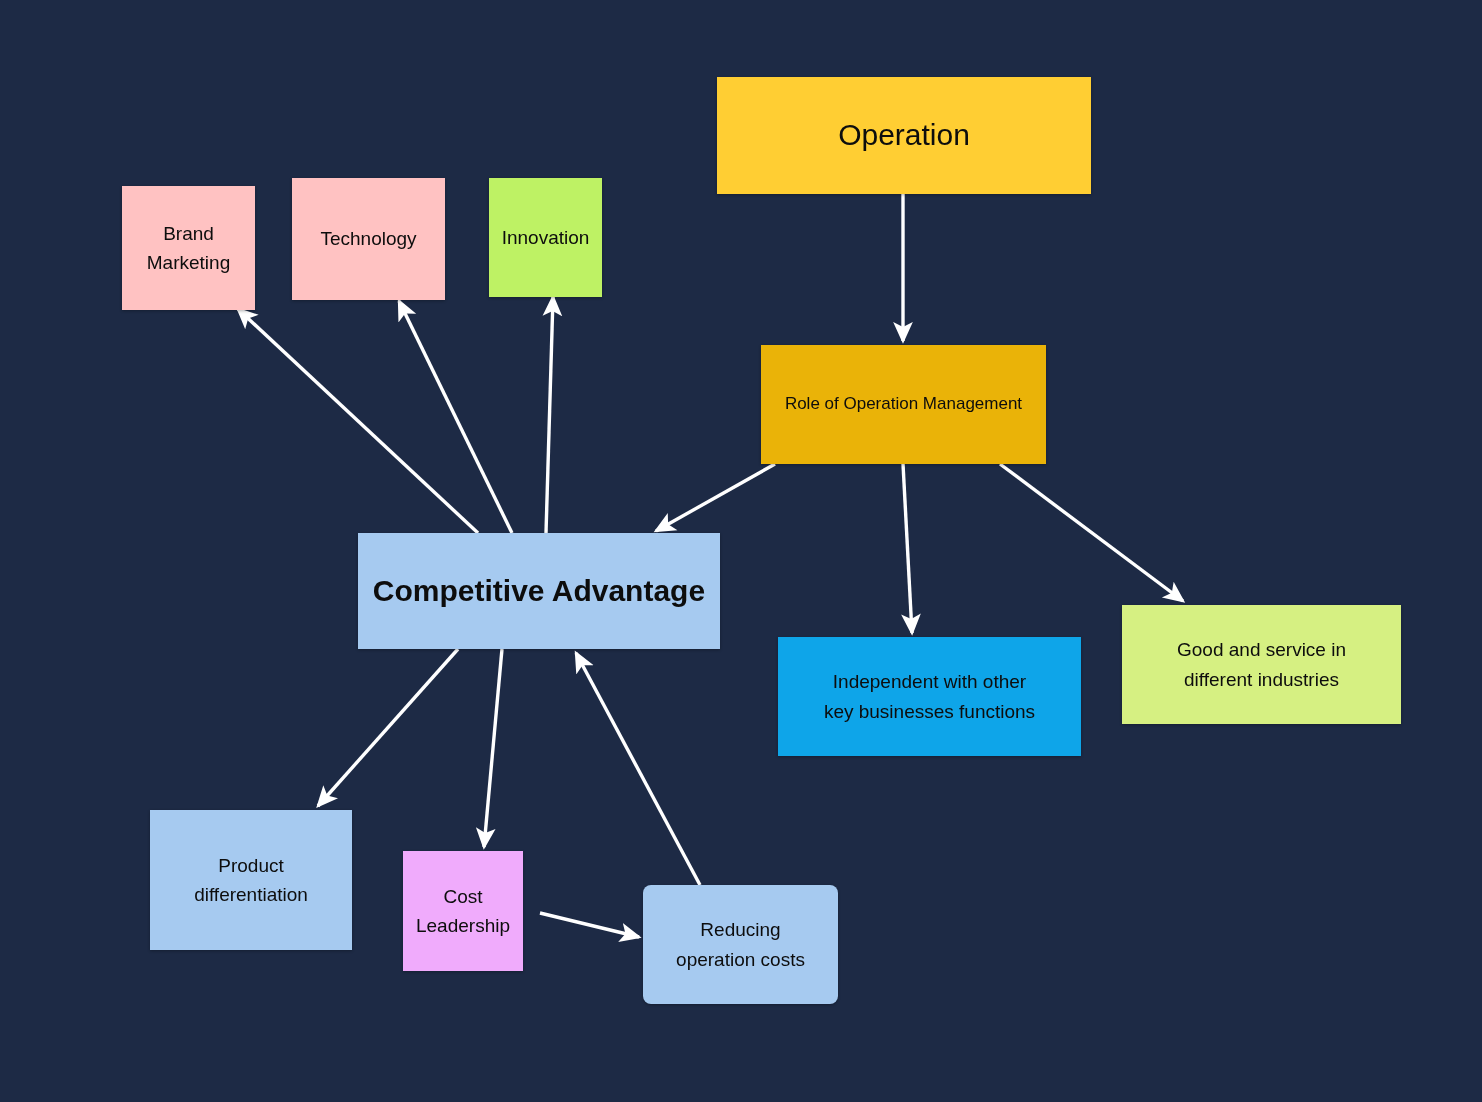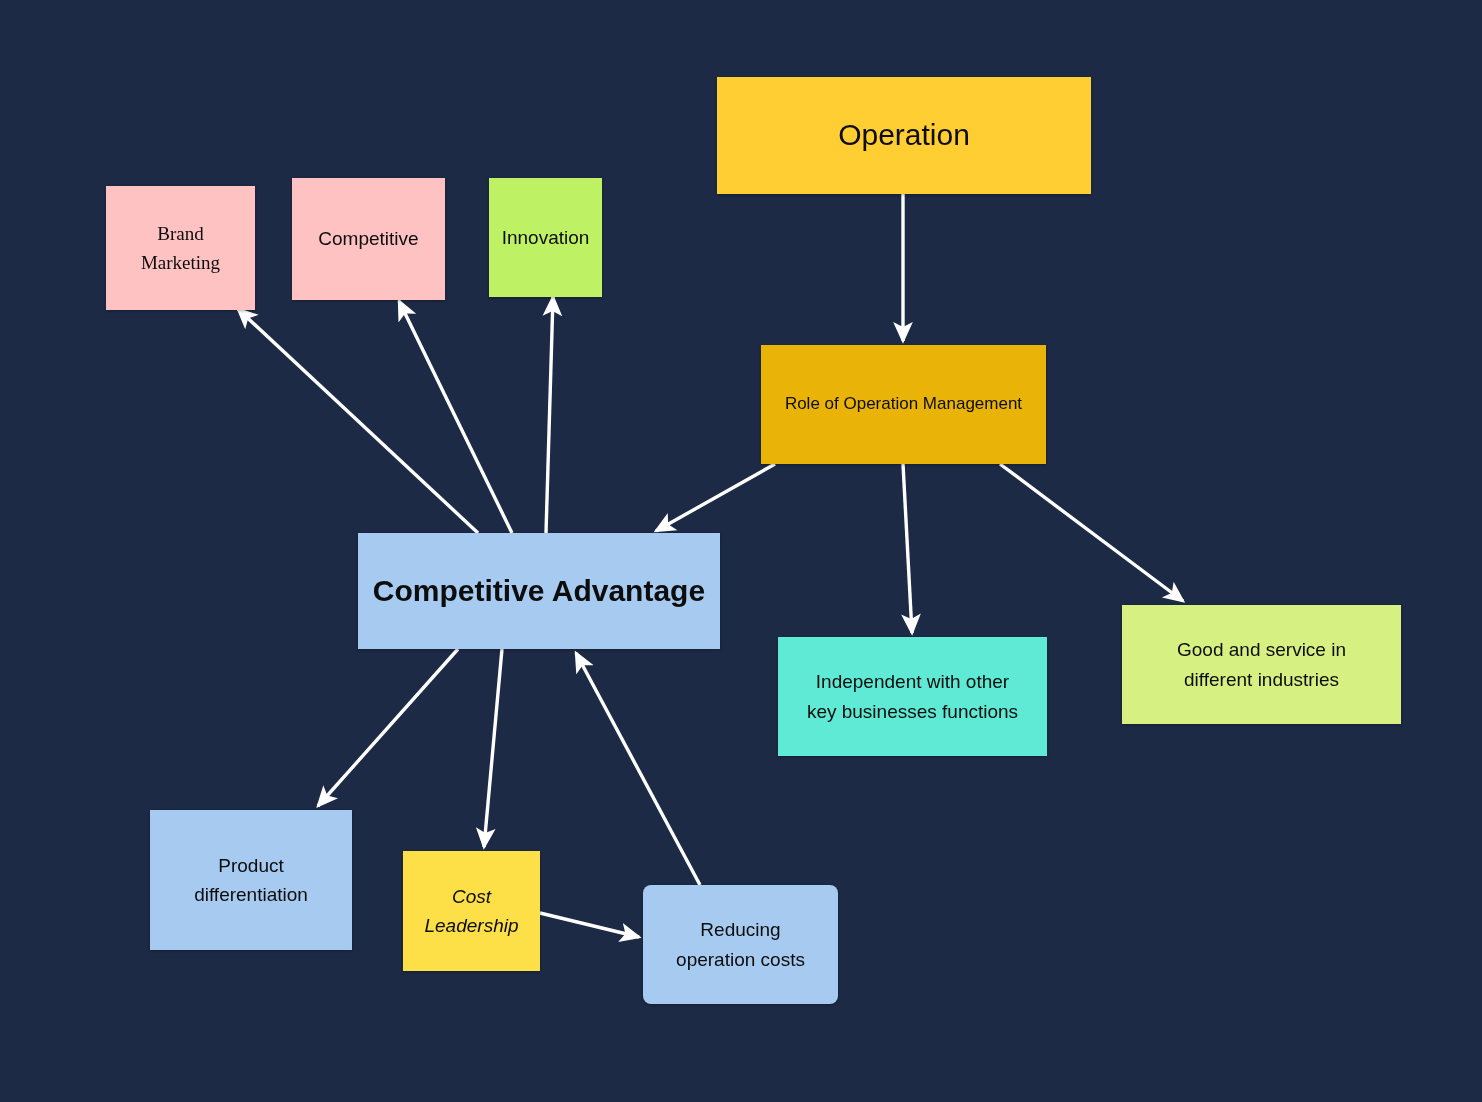--- a/index.html
+++ b/index.html
@@ -74,46 +74,46 @@
       </g>
   </svg>
 
   <div id="nodes">
       <div class="node" style="left: 717px; top: 77px; width: 374px; height: 117px; background: rgb(255, 206, 51);">
         <span class="node-label size-xl">Operation</span>
       </div>
       <div class="node" style="left: 761px; top: 345px; width: 285px; height: 119px; background: #eab308;">
         <span class="node-label size-sm">Role of Operation Management</span>
       </div>
-      <div class="node" style="left: 106px; top: 186px; width: 149px; height: 124px; background: rgb(255, 194, 194); font-family: Liberation Serif, serif;">
+      <div class="node" style="left: 122px; top: 186px; width: 133px; height: 124px; background: rgb(255, 194, 194);">
         <span class="node-label size-md">Brand
 Marketing</span>
       </div>
       <div class="node" style="left: 292px; top: 178px; width: 153px; height: 122px; background: rgb(255, 194, 194);">
-        <span class="node-label size-md">Competitive</span>
+        <span class="node-label size-md">Technology</span>
       </div>
       <div class="node" style="left: 489px; top: 178px; width: 113px; height: 119px; background: #bef264;">
         <span class="node-label size-md">Innovation</span>
       </div>
       <div class="node" style="left: 358px; top: 533px; width: 362px; height: 116px; background: rgb(166, 202, 240);">
         <span class="node-label size-lg">Competitive Advantage</span>
       </div>
-      <div class="node" style="left: 778px; top: 637px; width: 269px; height: 119px; background: #5eead4;">
+      <div class="node" style="left: 778px; top: 637px; width: 303px; height: 119px; background: #0ea5e9;">
         <span class="node-label size-md">Independent with other
 key businesses functions</span>
       </div>
       <div class="node" style="left: 1122px; top: 605px; width: 279px; height: 119px; background: rgb(214, 240, 130);">
         <span class="node-label size-md">Good and service in
 different industries</span>
       </div>
       <div class="node" style="left: 150px; top: 810px; width: 202px; height: 140px; background: rgb(166, 202, 240);">
         <span class="node-label size-md">Product
 differentiation</span>
       </div>
-      <div class="node" style="left: 403px; top: 851px; width: 137px; height: 120px; background: #fde047; font-style: italic;">
+      <div class="node" style="left: 403px; top: 851px; width: 120px; height: 120px; background: #f0abfc;">
         <span class="node-label size-md">Cost
 Leadership</span>
       </div>
       <div class="node" style="left: 643px; top: 885px; width: 195px; height: 119px; background: rgb(166, 202, 240); border-radius: 8px;">
         <span class="node-label size-md">Reducing
 operation costs</span>
       </div>
     </div>
 
 </div>

